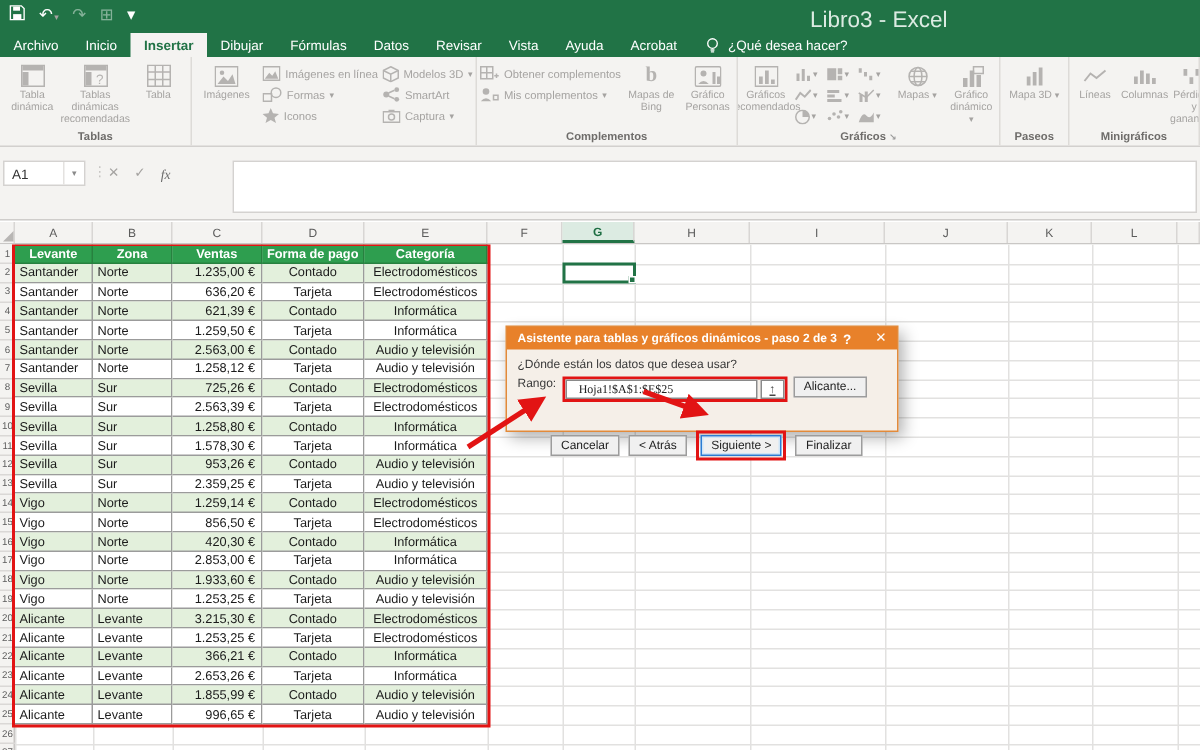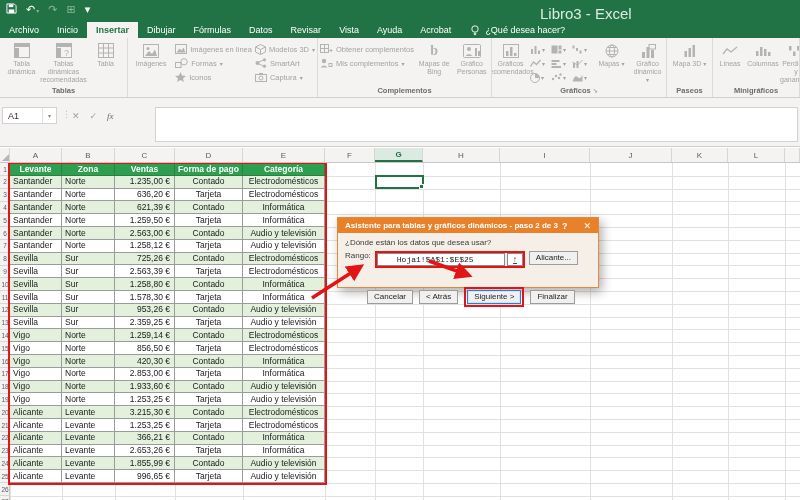--- a/index.html
+++ b/index.html
@@ -61,21 +61,21 @@
   .active-cell .fill-handle{position:absolute;right:-2px;bottom:-2px;width:3px;height:3px;background:#217346;border:1px solid #fff;}
   
   .dialog{position:absolute;left:337px;top:54px;width:262px;height:71px;background:#f5efe8;border:1px solid #e28a3a;box-shadow:3px 4px 10px rgba(0,0,0,.32);z-index:10;box-sizing:border-box;}
   .dlg-title{height:15px;background:#e8812a;color:#fff;display:flex;align-items:center;padding:0 7px;font-size:8px;font-weight:600;}
   .dlg-help{margin-left:auto;margin-right:16px;font-size:9px;}
   .dlg-close{font-size:9px;}
   .dlg-body{padding:5px 7px 0 7px;font-size:8px;color:#3a3a3a;}
   .dlg-question{margin-bottom:4px;}
   .dlg-rangerow{display:flex;align-items:flex-start;gap:4px;}
   .redbox{display:inline-flex;align-items:center;border:2px solid #e21414;background:#f5efe8;}
-  .rng{width:128px;height:13px;font-size:8px;border:1px solid #8a8a8a;padding:0 19px;font-family:Liberation Mono, monospace;color:#222;box-sizing:border-box;background:#fff;}
+  .rng{width:128px;height:13px;font-size:8px;border:1px solid #8a8a8a;padding:0 8px;font-family:Liberation Serif, serif;color:#222;box-sizing:border-box;background:#fff;}
   .pick{width:16px;height:13px;border:1px solid #8a8a8a;background:#fff;font-size:8px;line-height:1;margin-left:2px;display:flex;align-items:center;justify-content:center;padding:0;}
   .uparr{border-bottom:1px solid #444;line-height:7px;font-size:8px;color:#444;}
   .dbtn{font-size:8px;height:14px;padding:0 6px;background:#f0f0f0;border:1px solid #9c9c9c;font-family:"Liberation Sans","DejaVu Sans",sans-serif;color:#222;line-height:1;}
   .dlg-btnrow{display:flex;align-items:center;gap:6px;margin-top:19px;padding-left:22px;}
   .redbox2{border:2px solid #e21414;padding:1px;display:inline-flex;}
   .dbtn.focus{border:1.5px solid #2b7cd3;box-shadow:inset 0 0 0 1px #cfe5f7;}
   
   .arrows{position:absolute;left:0;top:0;z-index:20;pointer-events:none;}
 </style>
 </head>

